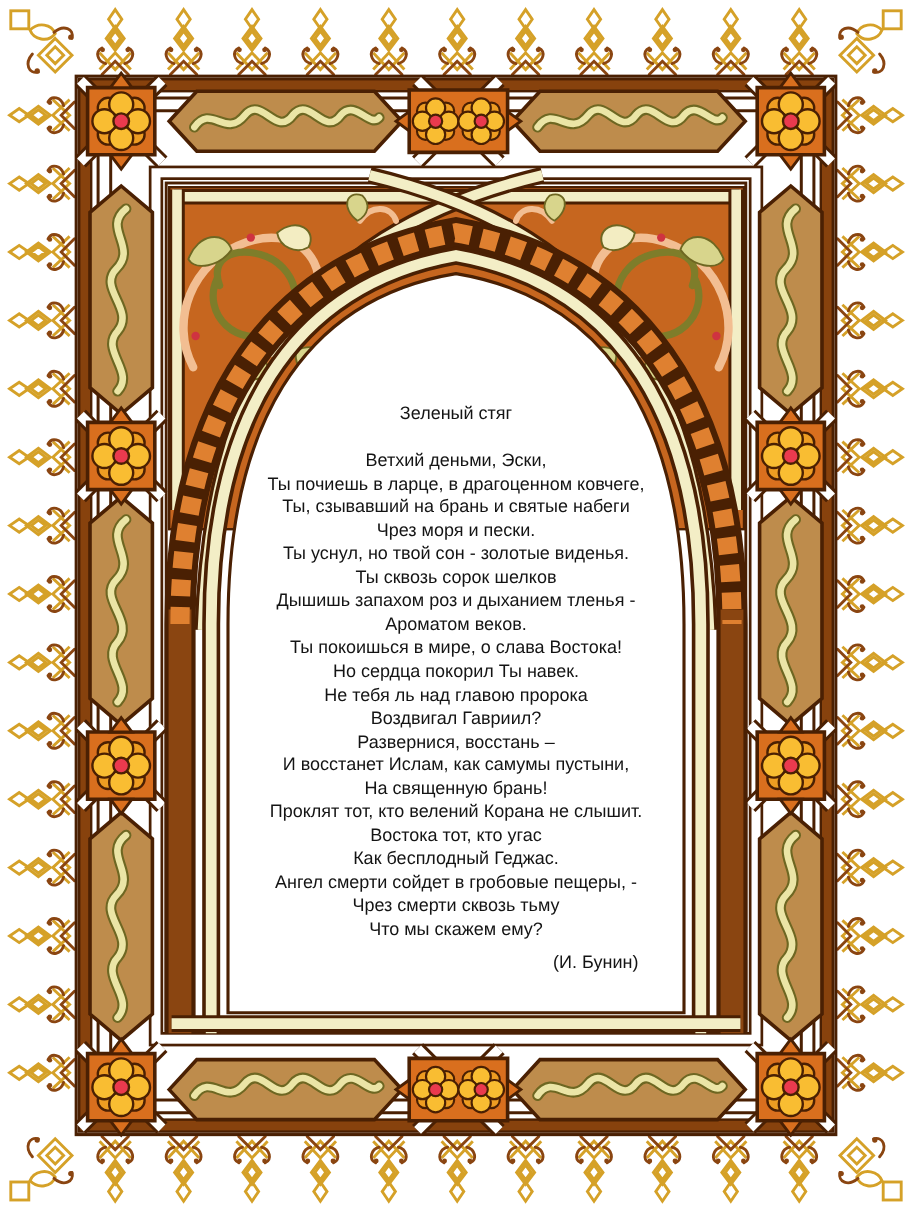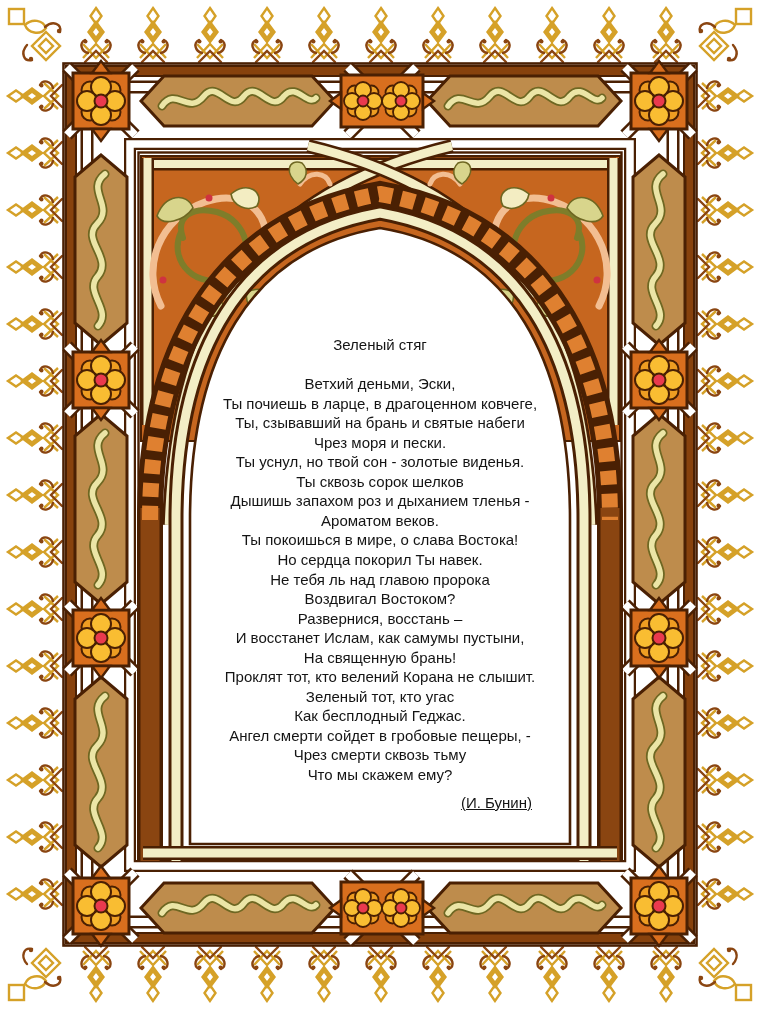--- a/index.html
+++ b/index.html
@@ -10,21 +10,21 @@
   .lace-g{stroke:#D5A128;stroke-width:2.4;fill:none;stroke-linejoin:miter;}
   .lace-b{stroke:#8A4511;stroke-width:2.4;fill:none;stroke-linecap:round;}
   
   .rbd{stroke:#4A2003;stroke-width:13;fill:none;}
   .rbw{stroke:#fff;stroke-width:8;fill:none;}
   
   #poem{position:absolute;left:190px;top:287px;width:380px;text-align:center;
         color:#141414;font-size:15px;line-height:19.55px;margin-top:48px;}
   #poem .title{margin:0 0 19.55px 0;font-weight:400;}
   #poem .pl{min-height:19.55px;white-space:nowrap;}
-  #poem .attr{margin-top:8px;text-align:right;padding-right:38px;text-decoration:underline;}
+  #poem .attr{margin-top:8px;text-align:right;padding-right:38px;}
 </style>
 </head>
 <body>
 
 <div id="stage">
 
 <svg id="ornament-svg" viewBox="0 0 760 1009">
   <defs>
     <g id="spire">
       <path class="lace-g" d="M0,-27 L5.5,-19 L0,-11 L-5.5,-19 Z"></path>
@@ -263,26 +263,26 @@
         <div class="pl">Ты почиешь в ларце, в драгоценном ковчеге,</div>
         <div class="pl">Ты, сзывавший на брань и святые набеги</div>
         <div class="pl">Чрез моря и пески.</div>
         <div class="pl">Ты уснул, но твой сон - золотые виденья.</div>
         <div class="pl">Ты сквозь сорок шелков</div>
         <div class="pl">Дышишь запахом роз и дыханием тленья -</div>
         <div class="pl">Ароматом веков.</div>
         <div class="pl">Ты покоишься в мире, о слава Востока!</div>
         <div class="pl">Но сердца покорил Ты навек.</div>
         <div class="pl">Не тебя ль над главою пророка</div>
-        <div class="pl">Воздвигал Востоком?</div>
+        <div class="pl">Воздвигал Гавриил?</div>
         <div class="pl">Развернися, восстань –</div>
         <div class="pl">И восстанет Ислам, как самумы пустыни,</div>
         <div class="pl">На священную брань!</div>
         <div class="pl">Проклят тот, кто велений Корана не слышит.</div>
-        <div class="pl">Зеленый тот, кто угас</div>
+        <div class="pl">Востока тот, кто угас</div>
         <div class="pl">Как бесплодный Геджас.</div>
         <div class="pl">Ангел смерти сойдет в гробовые пещеры, -</div>
         <div class="pl">Чрез смерти сквозь тьму</div>
         <div class="pl">Что мы скажем ему?</div>
       </div>
   <div class="attr">(И. Бунин)</div>
 </div>
 
 </div>
 

